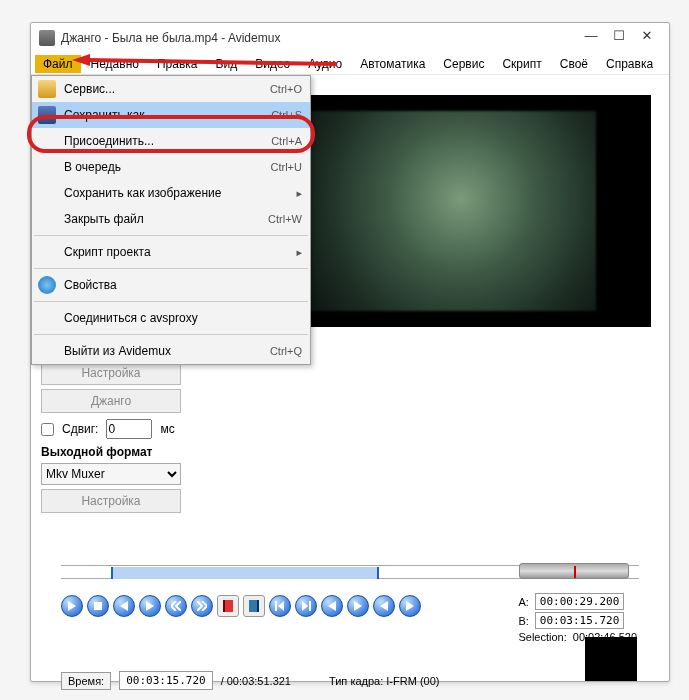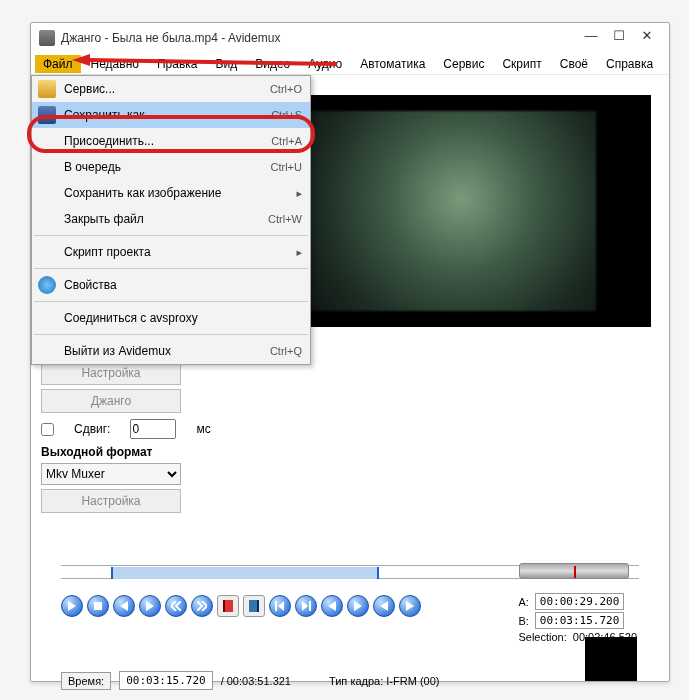--- a/index.html
+++ b/index.html
@@ -10,21 +10,21 @@
 .titlebar .title { flex: 1; }
 .titlebar .wbtn { width: 28px; height: 20px; text-align: center; font-size: 13px; color: #333; cursor: pointer; }
 .menubar { height: 22px; display: flex; align-items: center; padding: 0 4px; font-size: 12px; gap: 2px; border-bottom: 1px solid #e8e8e8; }
 .menubar .mitem { padding: 2px 8px; cursor: pointer; }
 .menubar .mitem.active { background: #eab308; }
 .content { position: relative; padding: 10px 10px 8px 24px; height: calc(100% - 52px); }
 .sidepanel { width: 176px; }
 .label { font-size: 12px; font-weight: bold; margin: 6px 0 4px 0; }
 select { width: 140px; height: 22px; font-size: 12px; background: #f6f6f6; border: 1px solid #aaa; }
 .btn { height: 24px; width: 140px; font-size: 12px; border: 1px solid #bbb; background: #efefef; color: #888; text-align: center; line-height: 22px; margin-top: 4px; }
-.chkrow { display: flex; align-items: center; gap: 20px; font-size: 12px; margin-top: 6px; }
+.chkrow { display: flex; align-items: center; gap: 8px; font-size: 12px; margin-top: 6px; }
 .chkrow input[type=number] { width: 46px; height: 20px; font-size: 12px; }
 .preview { position: absolute; left: 210px; top: 20px; width: 410px; height: 232px; background: #000; display: flex; align-items: center; justify-content: center; }
 .preview .frame { width: 300px; height: 200px; background: radial-gradient(circle at 55% 44%, #7a9a7b 0%, #3d5944 38%, #1b2a22 72%, #0a100c 100%); filter: blur(1px); }
 .timeline { position: absolute; left: 30px; right: 30px; top: 490px; height: 14px; border-top: 1px solid #aaa; border-bottom: 1px solid #aaa; }
 .timeline .sel { position: absolute; left: 50px; top: 1px; height: 12px; width: 268px; background: #b9d4f3; border-left: 2px solid #1f5fbf; border-right: 2px solid #1f5fbf; }
 .controls { position: absolute; left: 30px; top: 520px; display: flex; gap: 4px; }
 .cbtn { width: 22px; height: 22px; border-radius: 50%; background: radial-gradient(circle at 32% 30%, #bfe1ff, #0b57d0); border: 1px solid #1b4fa0; display: flex; align-items: center; justify-content: center; }
 .cbtn svg { width: 10px; height: 10px; fill: #fff; }
 .cbtn.sq { border-radius: 3px; background: #eee; border: 1px solid #999; }
 .cbtn.sq .mk { width: 10px; height: 12px; }

